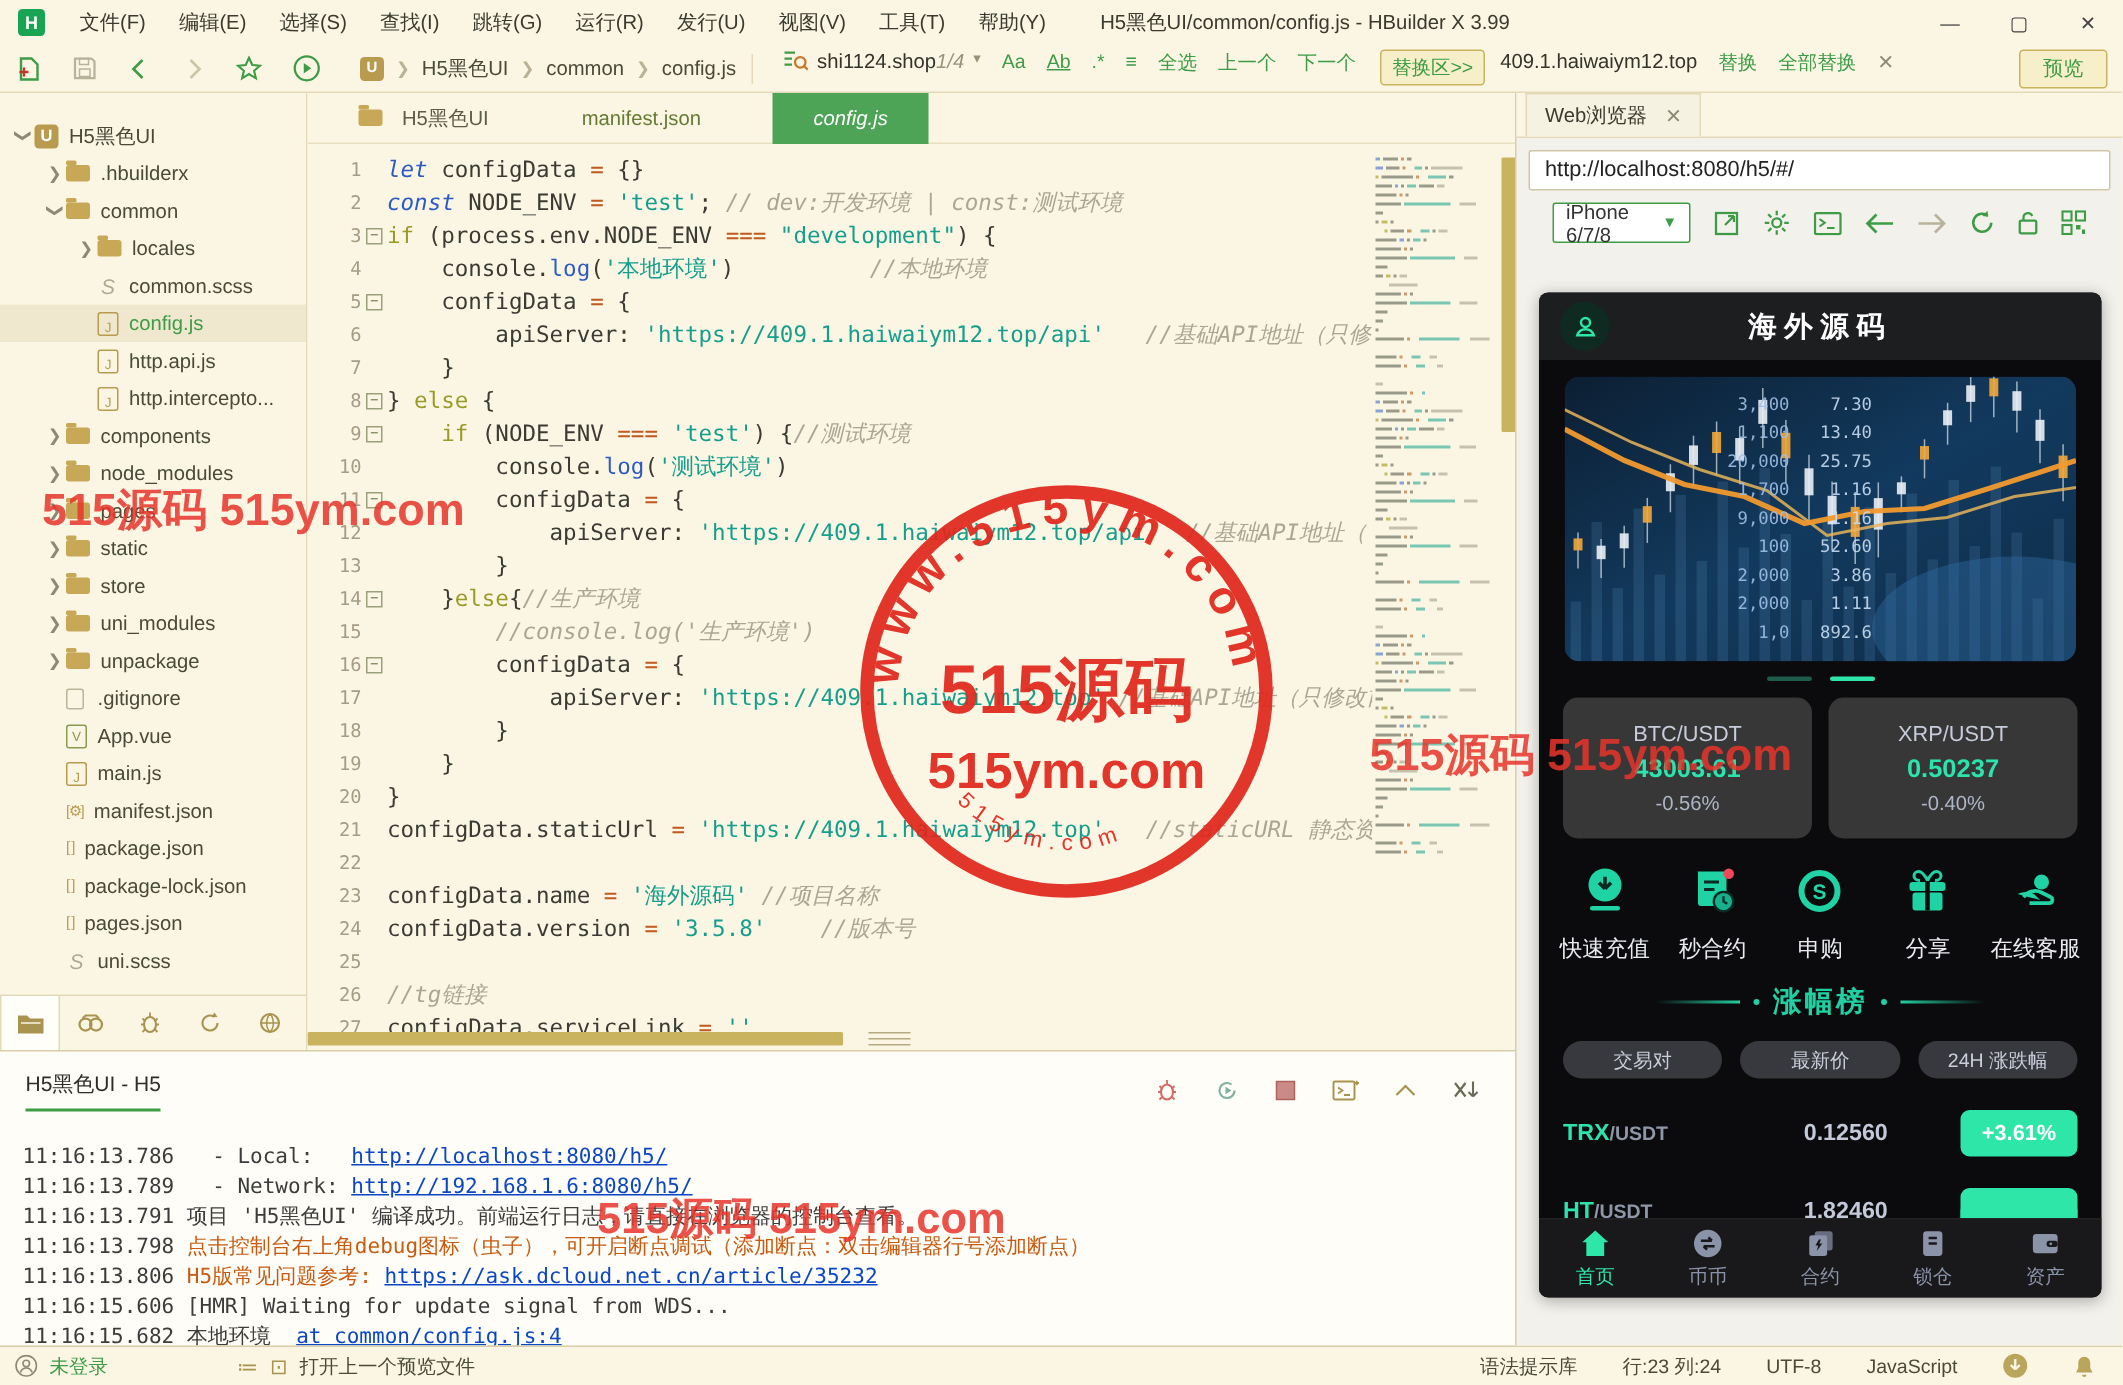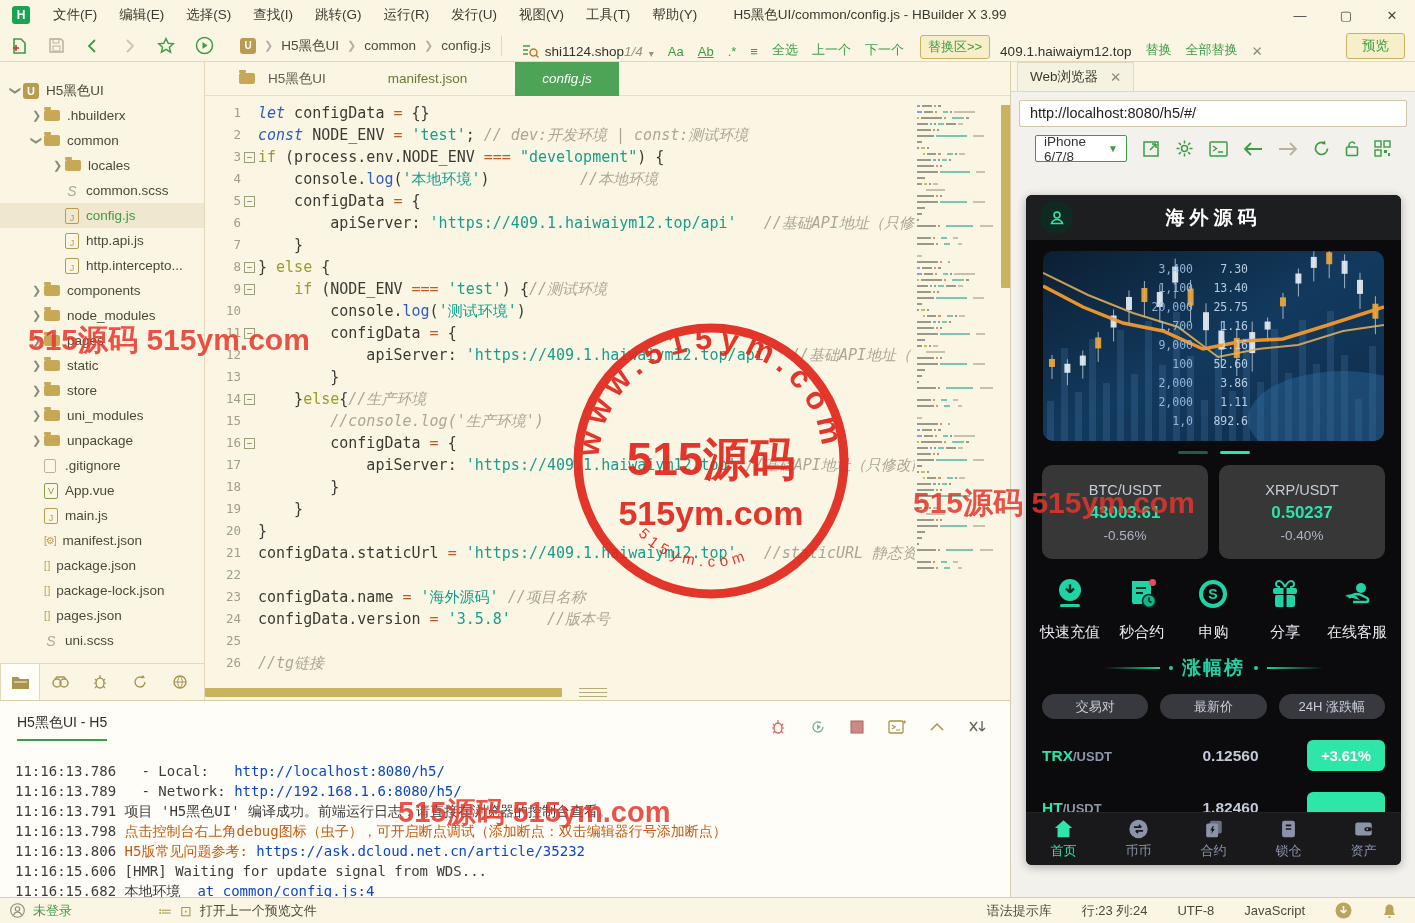--- a/index.html
+++ b/index.html
@@ -15,21 +15,21 @@
   .win-controls{position:absolute;right:0;top:0;display:flex}
   .win-btn{width:46px;height:30px;display:flex;align-items:center;justify-content:center;font-size:13px;color:#444}
 
   
   .toolbar{position:absolute;top:30px;left:0;right:0;height:32px;border-bottom:1px solid #E3D9B8;display:flex;align-items:center;background:#FBF6E4}
   .tb-ic{margin:0 10px;display:flex;align-items:center}
   .breadcrumb{display:flex;align-items:center;margin-left:16px;font-size:13.5px;color:#4a4a3a;gap:8px;white-space:nowrap}
   .crumb-badge{width:16px;height:16px;background:#B89B4E;border-radius:3px;color:#fff;font-size:10px;font-weight:bold;display:flex;align-items:center;justify-content:center}
   .crumb-sep{color:#b9b194;font-size:11px}
   .vdiv{width:1px;height:20px;background:#E3D9B8;margin:0 10px}
-  .searchbar{display:flex;align-items:flex-end;margin-left:10px;font-size:13.5px;flex:1;white-space:nowrap}
+  .searchbar{display:flex;align-items:flex-start;margin-left:10px;font-size:13.5px;flex:1;white-space:nowrap}
   .s-query{color:#33332a;margin-left:6px}
   .s-count{color:#9a927a;font-style:italic;}
   .s-chev{color:#9a927a;font-size:10px;margin-left:6px}
   .s-btn{color:#3D9C45;margin-left:14px;font-size:13px}
   .s-btn.u{text-decoration:underline}
   .s-zone{margin-left:16px;border:1px solid #C9B35E;background:#F7EFC9;color:#3D9C45;padding:2px 7px;border-radius:3px;font-size:13px}
   .s-replace-val{margin-left:10px;color:#33332a}
   .s-x{color:#8a8a76;margin-left:14px}
   .preview-btn{margin-left:auto;margin-right:10px;border:1px solid #C9B35E;background:#F7EFC9;color:#3D9C45;padding:3px 15px;border-radius:3px;font-size:13.5px}
 
@@ -79,21 +79,21 @@
   .grip{position:absolute;bottom:3px;left:374px;width:28px;height:9px;display:flex;flex-direction:column;justify-content:space-between}
   .grip i{height:1px;background:#B5A97F;display:block}
 
   
   .console{position:absolute;top:700px;left:0;width:1010px;height:197px;background:#FEFDF7;border-top:1px solid #D8CEA9}
   .console-tab{position:absolute;top:13px;left:17px;font-size:14px;color:#2e2e26;padding-bottom:7px;border-bottom:2px solid #3D9C45}
   .console-tools{position:absolute;top:18px;right:24px;display:flex;gap:24px;align-items:center}
   .console-lines{position:absolute;top:60px;left:15px;right:8px;font-family:"DejaVu Sans Mono",monospace;font-size:14px;line-height:20px;white-space:pre;overflow:hidden}
   .c-time{color:#3C3C3C}
   .c-p{color:#3C3C3C}
-  .c-l{color:#0B47C4;}
+  .c-l{color:#0B47C4;text-decoration:underline}
   .c-w{color:#C75B12}
 
   
   .statusbar{position:absolute;top:897px;left:0;right:0;height:26px;border-top:1px solid #D8CEA9;background:#FBF6E4;display:flex;align-items:center;font-size:13px;color:#4a4a3a}
   .sb-left{display:flex;align-items:center;gap:8px;margin-left:10px}
   .sb-login{color:#3D9C45}
   .sb-olive{color:#A8944E;font-size:14px}
   .sb-right{position:absolute;right:18px;display:flex;align-items:center;gap:30px}
 
   
@@ -428,20 +428,21 @@
       <div class="code-row"><span class="gutter">17</span><span class="foldcol"></span><span class="codetext"><span class="tok-p">            apiServer: </span><span class="tok-s">'https://409.1.haiwaiym12.top'</span><span class="tok-p"> </span><span class="tok-c">//基础API地址（只修改前</span></span></div>
       <div class="code-row"><span class="gutter">18</span><span class="foldcol"></span><span class="codetext"><span class="tok-p">        }</span></span></div>
       <div class="code-row"><span class="gutter">19</span><span class="foldcol"></span><span class="codetext"><span class="tok-p">    }</span></span></div>
       <div class="code-row"><span class="gutter">20</span><span class="foldcol"></span><span class="codetext"><span class="tok-p">}</span></span></div>
       <div class="code-row"><span class="gutter">21</span><span class="foldcol"></span><span class="codetext"><span class="tok-p">configData.staticUrl </span><span class="tok-o">=</span><span class="tok-p"> </span><span class="tok-s">'https://409.1.haiwaiym12.top'</span><span class="tok-p">   </span><span class="tok-c">//staticURL 静态资</span></span></div>
       <div class="code-row"><span class="gutter">22</span><span class="foldcol"></span><span class="codetext"></span></div>
       <div class="code-row"><span class="gutter">23</span><span class="foldcol"></span><span class="codetext"><span class="tok-p">configData.name </span><span class="tok-o">=</span><span class="tok-p"> </span><span class="tok-s">'海外源码'</span><span class="tok-p"> </span><span class="tok-c">//项目名称</span></span></div>
       <div class="code-row"><span class="gutter">24</span><span class="foldcol"></span><span class="codetext"><span class="tok-p">configData.version </span><span class="tok-o">=</span><span class="tok-p"> </span><span class="tok-s">'3.5.8'</span><span class="tok-p">    </span><span class="tok-c">//版本号</span></span></div>
       <div class="code-row"><span class="gutter">25</span><span class="foldcol"></span><span class="codetext"></span></div>
       <div class="code-row"><span class="gutter">26</span><span class="foldcol"></span><span class="codetext"><span class="tok-c">//tg链接</span></span></div>
+      <div class="code-row"><span class="gutter">27</span><span class="foldcol"></span><span class="codetext"><span class="tok-p">configData.serviceLink </span><span class="tok-o">=</span><span class="tok-p"> </span><span class="tok-s">''</span></span></div>
     </div>
   <div class="minimap">
       <div class="mm-row">
         <i style="width: 2.7px; background: rgb(138, 163, 214);"></i>
         <i style="width: 10.8px; background: rgb(154, 154, 138);"></i>
         <i style="width: 2px; background: rgb(207, 154, 104);"></i>
         <i style="width: 2.7px; background: rgb(154, 154, 138);"></i>
       </div>
       <div class="mm-row">
         <i style="width: 4.5px; background: rgb(138, 163, 214);"></i>

